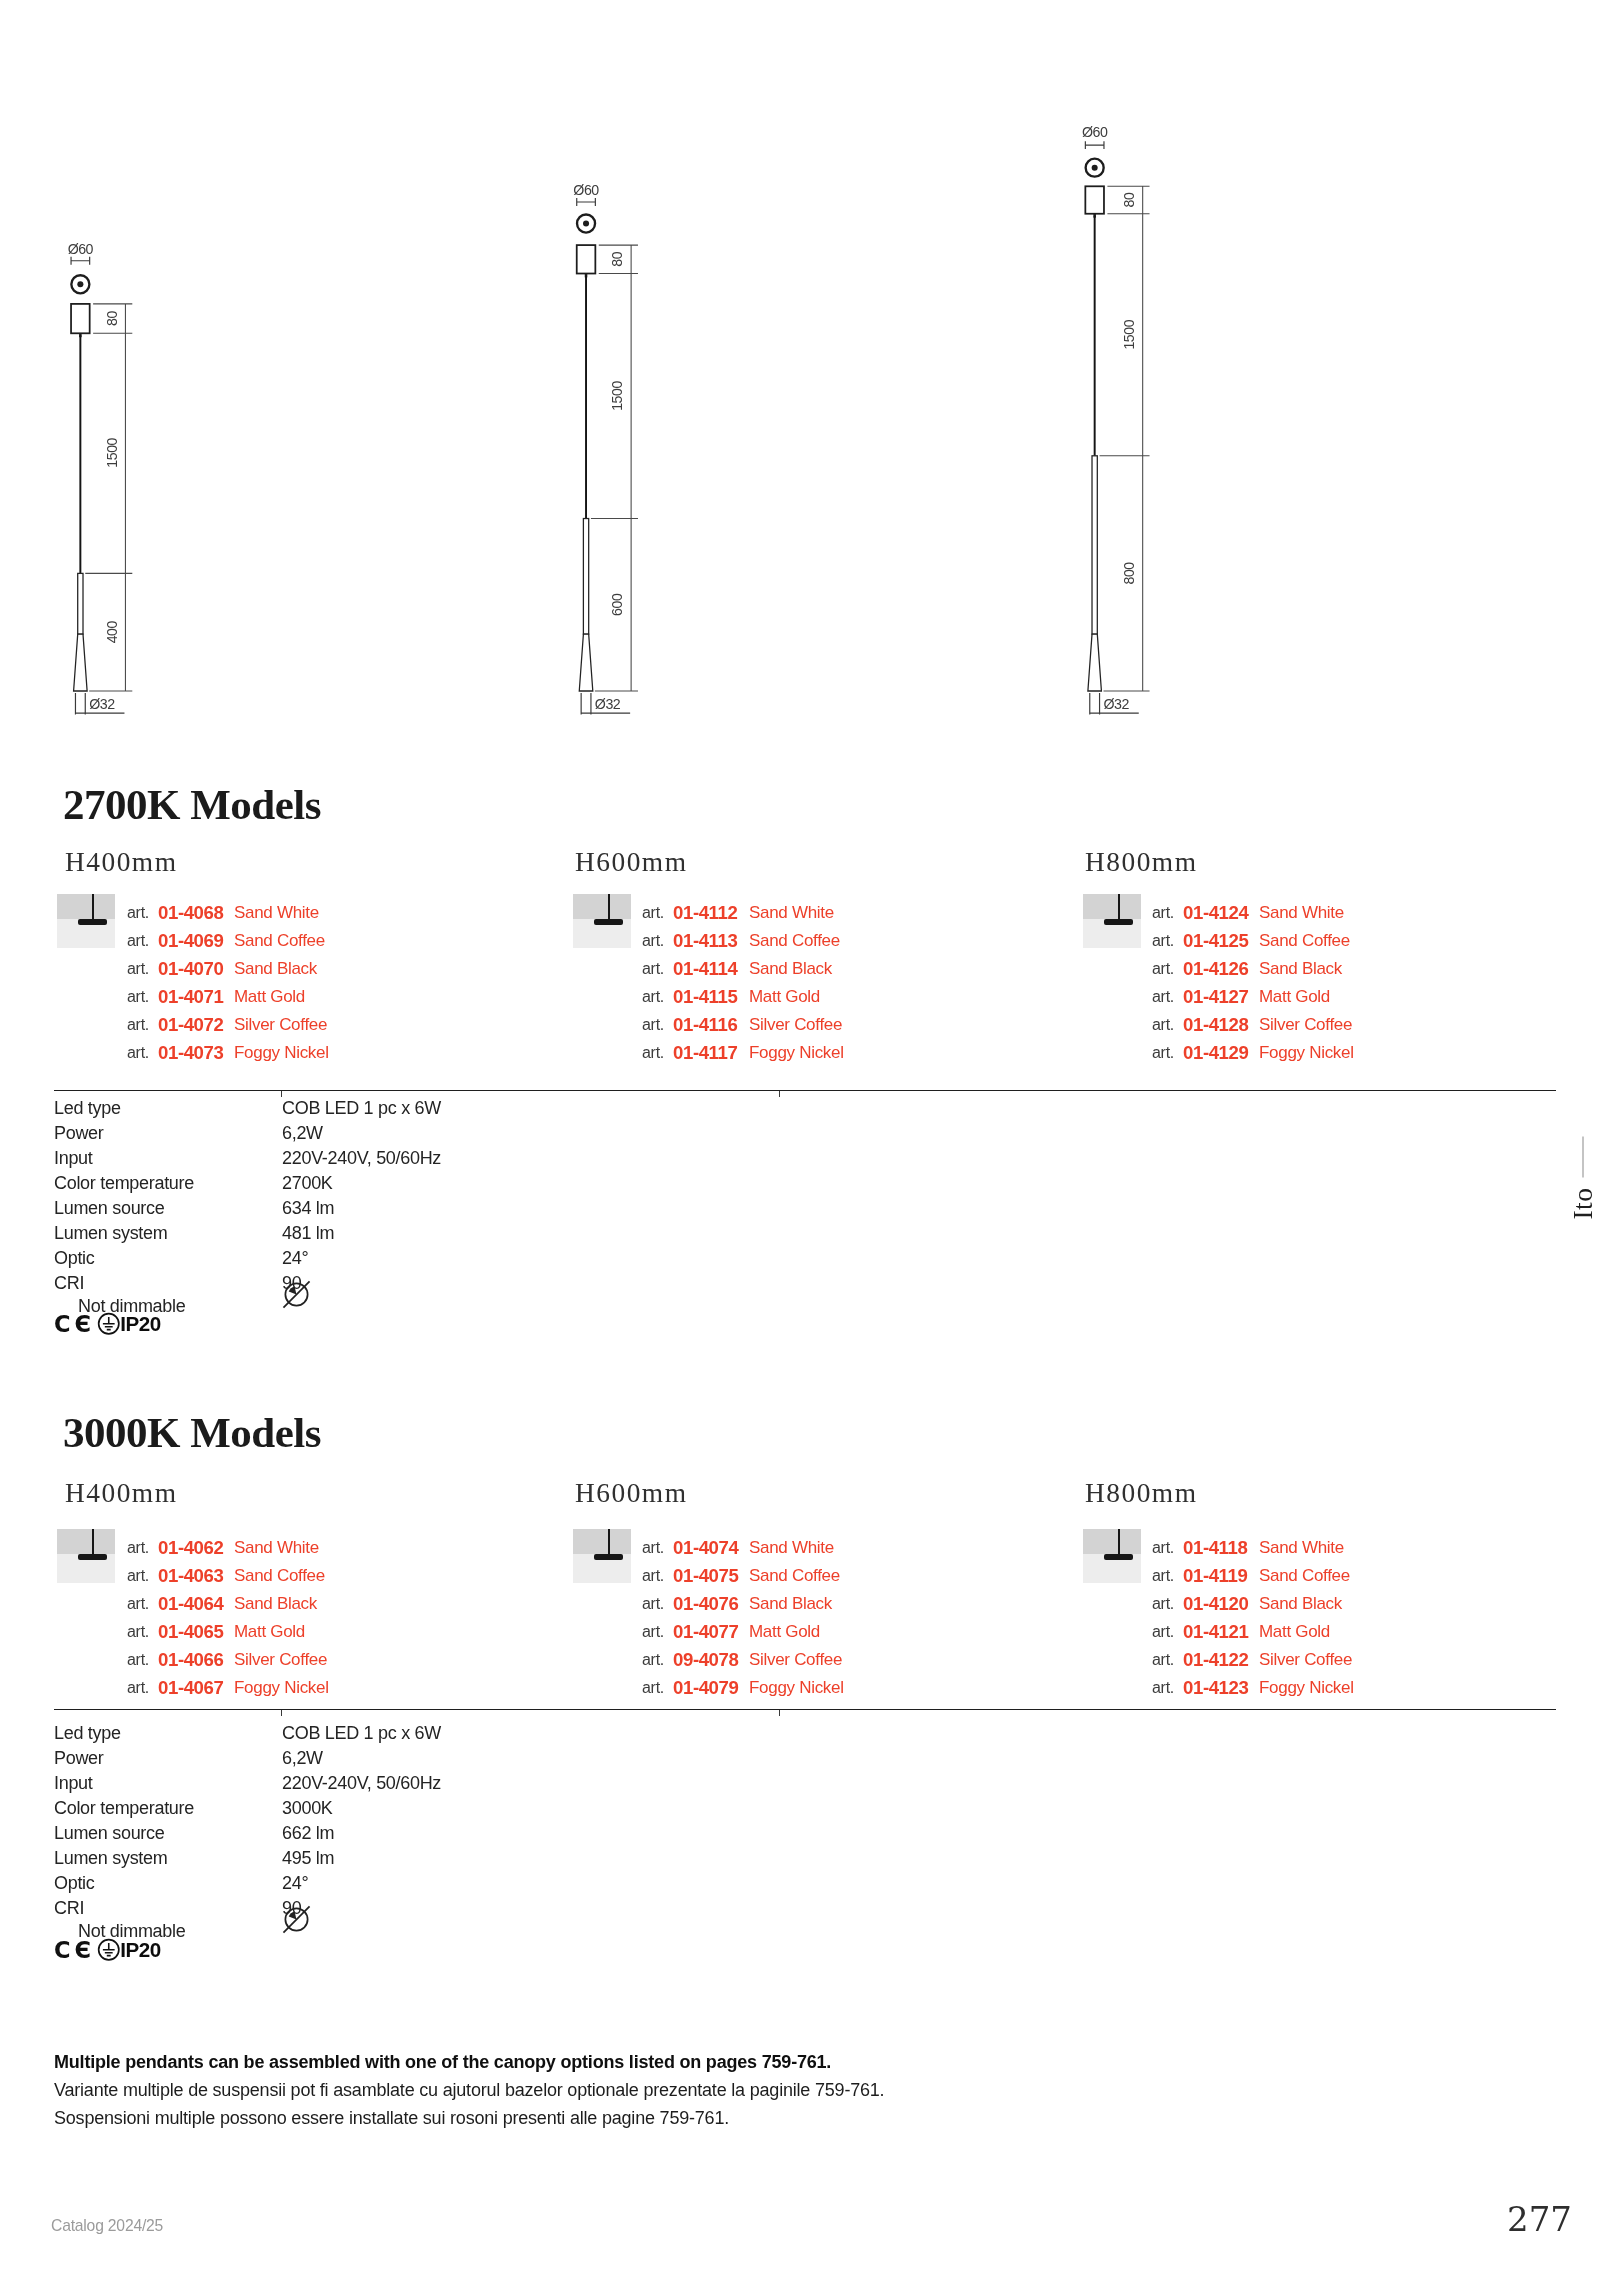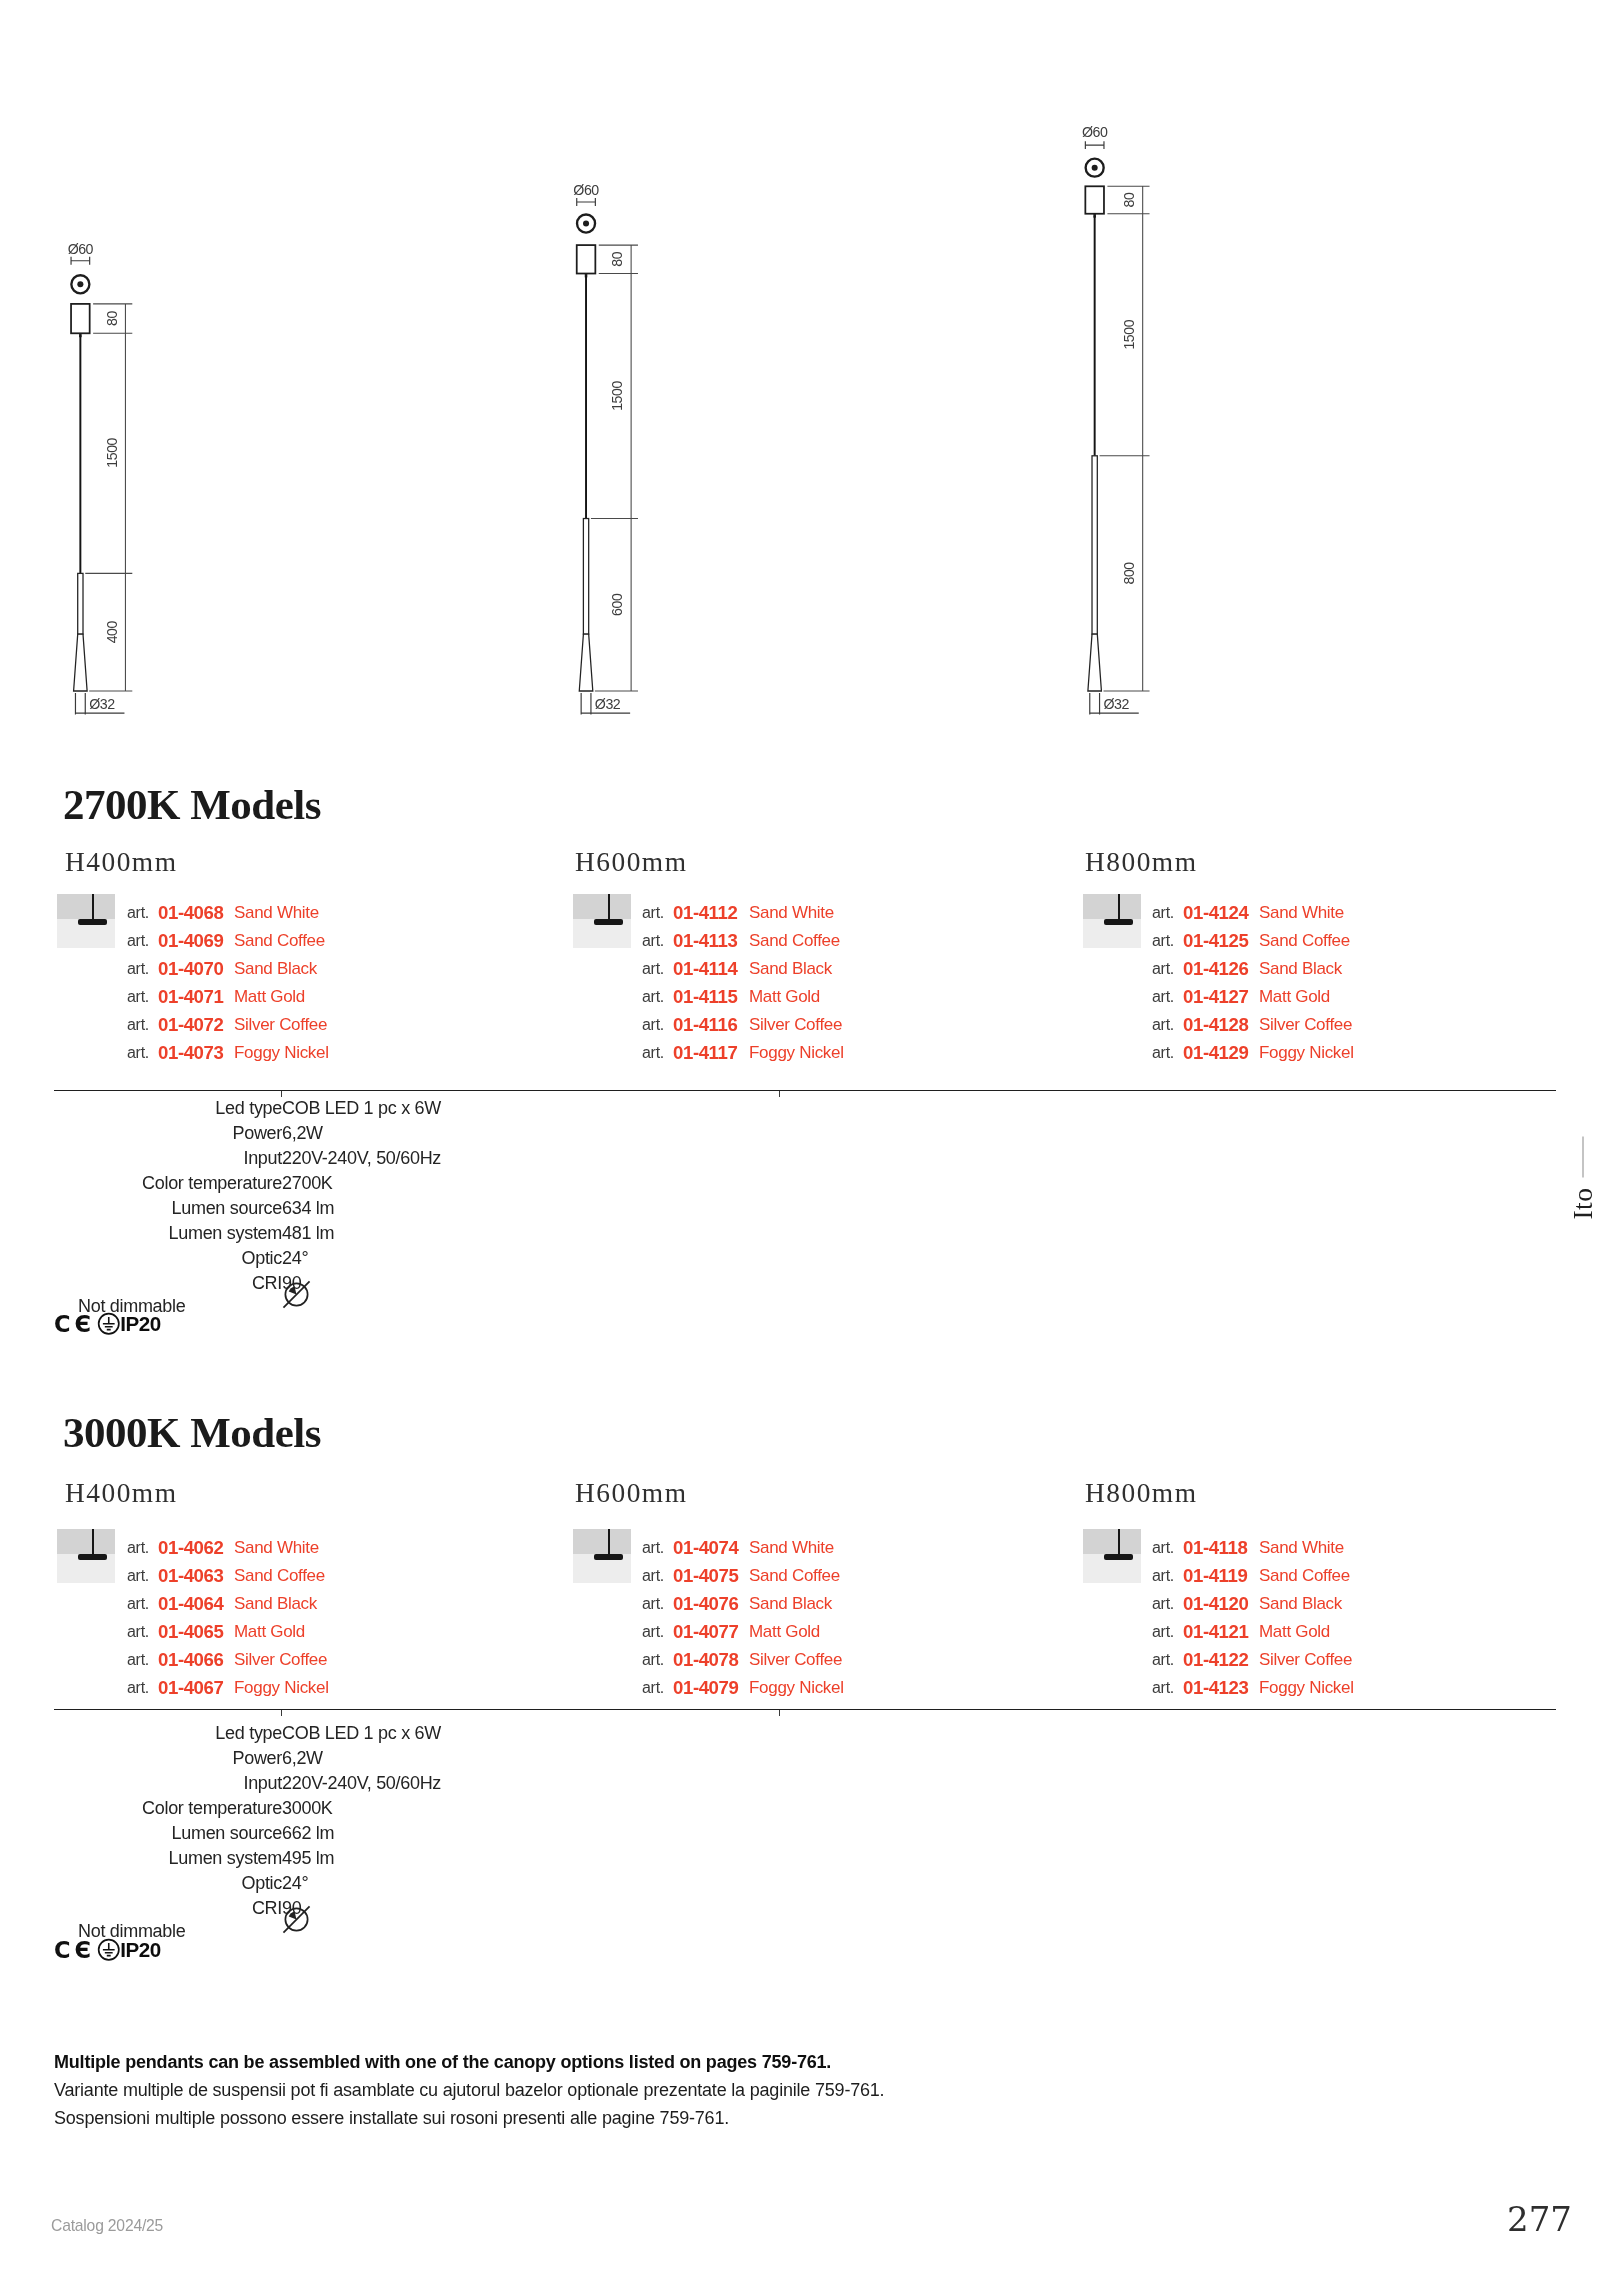--- a/index.html
+++ b/index.html
@@ -20,21 +20,21 @@
   
   .art-list{position:absolute;}
   .art-row{display:flex;line-height:28px;white-space:nowrap;}
   .art-label{width:31px;font-size:16px;color:#3c3c3c;letter-spacing:-0.3px;}
   .art-code{width:76px;font-size:18.6px;font-weight:700;color:var(--accent,#ed402a);letter-spacing:-0.4px;}
   .art-finish{font-size:17px;color:var(--accent,#ed402a);letter-spacing:-0.3px;}
   
   .rule{position:absolute;width:1502px;height:0;border-top:1.6px solid #1f1f1f;}
   .rule i{position:absolute;top:0;width:0;height:5.9px;border-left:1.2px solid #3a3a3a;}
   
-  .spec-list{position:absolute;width:686px;text-align:right;}
+  .spec-list{position:absolute;width:686px;}
   .spec-row{display:flex;line-height:25px;font-size:18px;color:#242424;letter-spacing:-0.3px;white-space:nowrap;}
   .spec-label{flex:0 0 228px;}
   .notdim{position:absolute;font-size:18px;color:#242424;letter-spacing:-0.3px;line-height:24.5px;margin-left:24px;}
   .cert-row{position:absolute;display:flex;align-items:center;height:25.5px;}
   .ce-text{font-family:"DejaVu Sans",sans-serif;font-size:22.5px;font-weight:600;color:#111;letter-spacing:3.9px;}
   .ip-text{font-size:20.6px;font-weight:800;color:#0d0d0d;letter-spacing:-0.5px;margin-left:0;}
   
   .notes{position:absolute;font-size:18px;line-height:28px;color:#1d1d1d;letter-spacing:-0.2px;}
   .notes .n1{font-weight:700;color:#0f0f0f;}
   
@@ -329,21 +329,21 @@
         <span class="art-code">01-4076</span>
         <span class="art-finish">Sand Black</span>
       </div>
       <div class="art-row">
         <span class="art-label">art.</span>
         <span class="art-code">01-4077</span>
         <span class="art-finish">Matt Gold</span>
       </div>
       <div class="art-row">
         <span class="art-label">art.</span>
-        <span class="art-code">01-4078</span>
+        <span class="art-code">09-4078</span>
         <span class="art-finish">Silver Coffee</span>
       </div>
       <div class="art-row">
         <span class="art-label">art.</span>
         <span class="art-code">01-4079</span>
         <span class="art-finish">Foggy Nickel</span>
       </div>
     </div>
   <div class="art-list" style="left:1152px;top:1534px">
       <div class="art-row">

